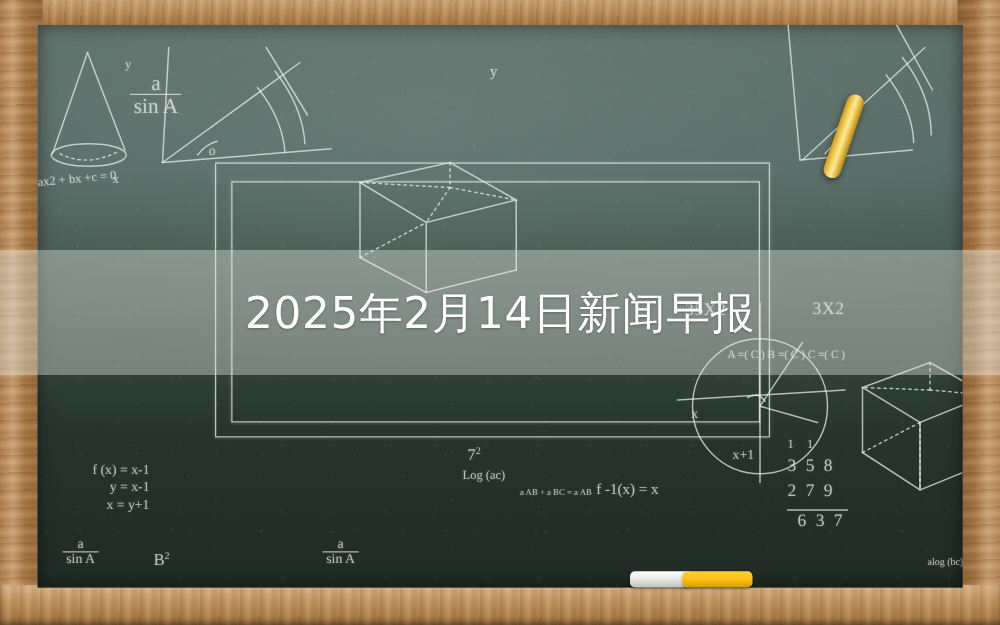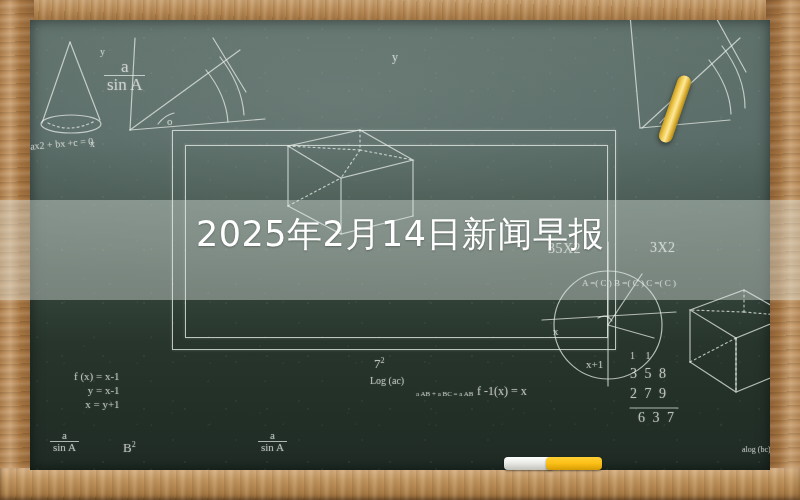--- a/index.html
+++ b/index.html
@@ -109,21 +109,21 @@
   
   .band{
     position:absolute;left:0;right:0;top:200px;height:100px;
     background:rgba(226,232,228,.40);
     z-index:6;
     pointer-events:none;
   }
 
   .title{
     position:absolute;
-    left:0;right:0;top:184px;height:100px;
+    left:0;right:0;top:200px;height:100px;
     display:flex;align-items:center;justify-content:center;
     z-index:7;
     color:#ffffff;
     font-size:35px;
     letter-spacing:.5px;
     font-family:"DejaVu Sans","Liberation Sans",sans-serif;
     text-shadow:0 1px 2px rgba(0,0,0,.28);
     white-space:nowrap;
   }
 

